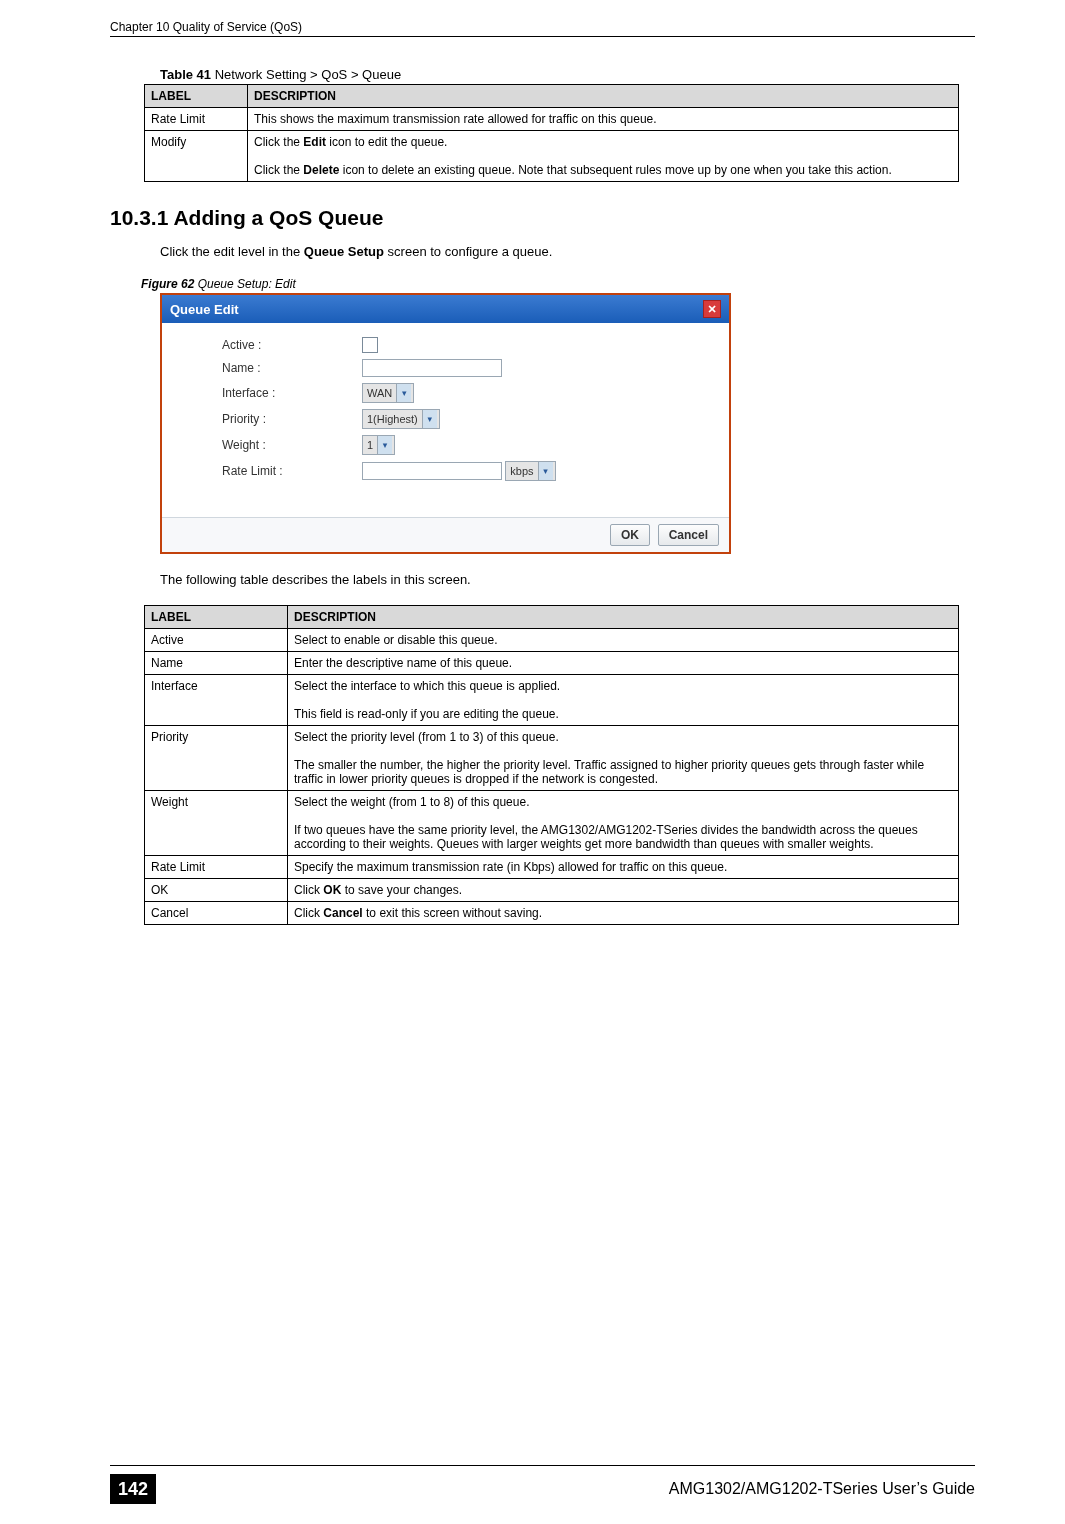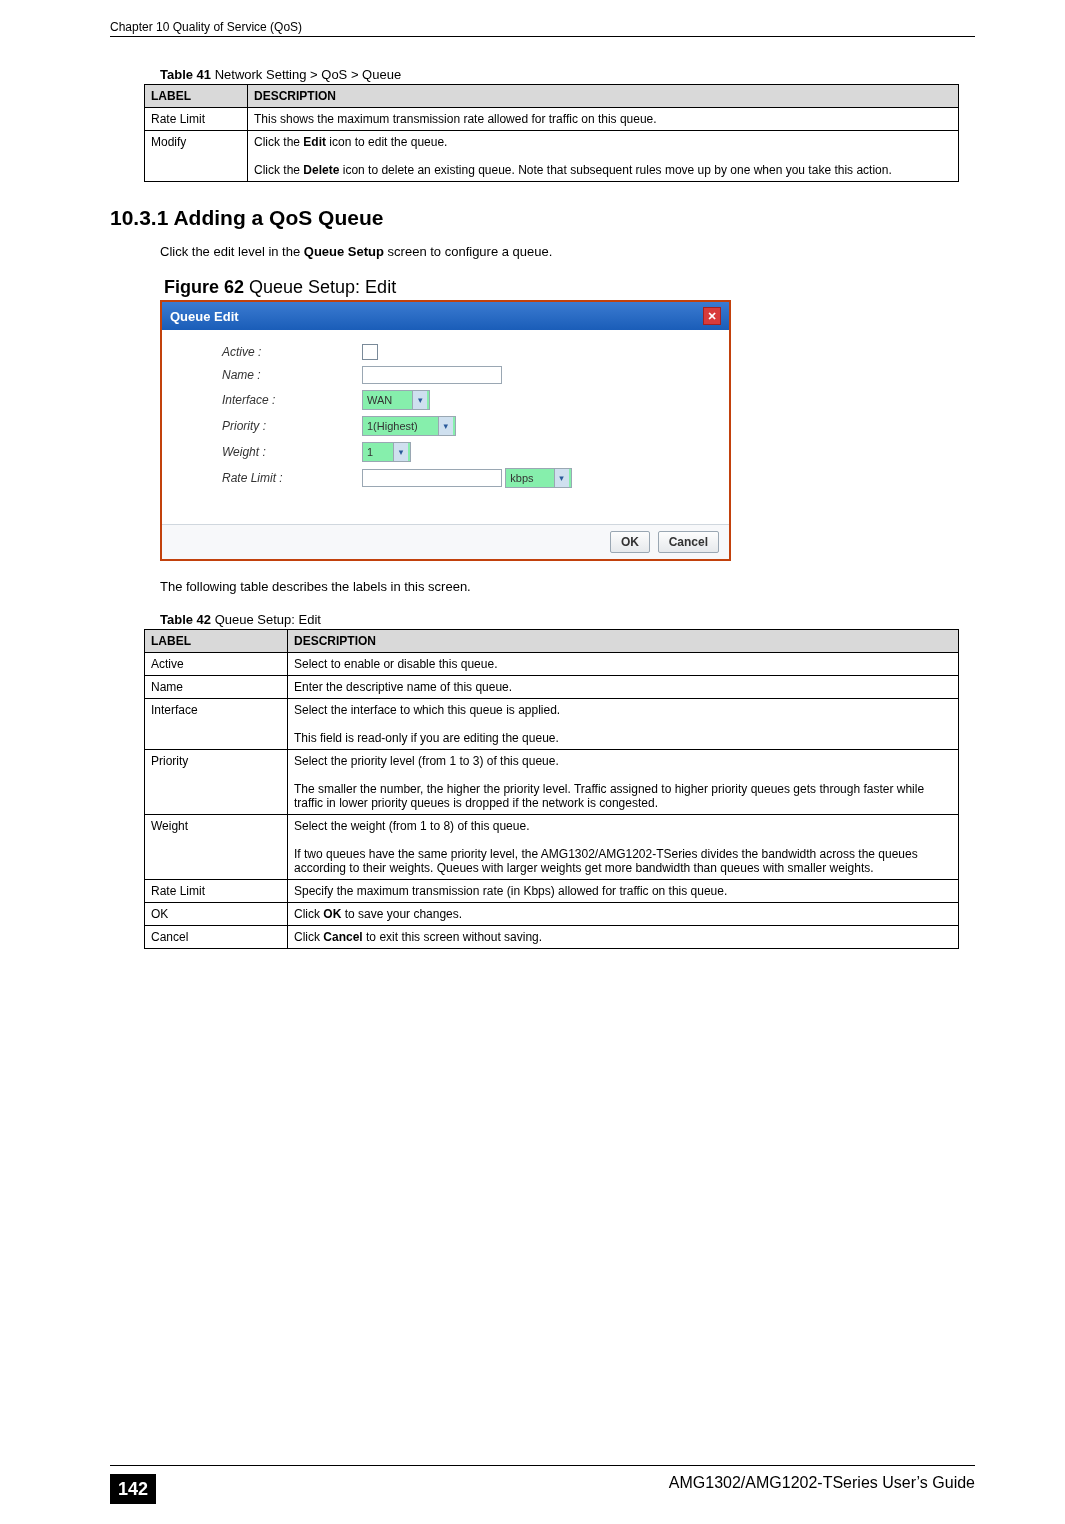--- a/index.html
+++ b/index.html
@@ -55,22 +55,23 @@
     font-family: Arial, sans-serif;
     font-size: 21px;
     font-weight: bold;
     margin: 24px 0 14px 0;
   }
   .body-text {
     margin: 0 0 18px 50px;
     font-size: 13px;
   }
   .figure-caption {
-    font-size: 18px;
-    margin: 0 0 2px 54px;
+    font-size: 12px;
+    margin: 0 0 2px 31px;
+    font-style: italic;
   }
   .figure-box {
     margin-left: 50px;
     width: 567px;
     border: 2px solid #c2410c;
   }
   .dlg-title {
     background: linear-gradient(#3b7bd1, #1a5db8);
     color: #fff;
     font-weight: bold;
@@ -96,41 +97,40 @@
     font-size: 12px;
     color: #333;
   }
   .form-row {
     display: flex;
     align-items: center;
     margin-bottom: 6px;
   }
   .form-label {
     width: 140px;
-    font-style: italic;
   }
   .fake-input {
     border: 1px solid #9aa7b3;
     height: 18px;
     width: 140px;
     background: #fff;
     box-sizing: border-box;
     padding: 0 3px;
     font-size: 11px;
   }
   .fake-select {
     border: 1px solid #9aa7b3;
     height: 20px;
-    background: #86efac;
+    background: #e5e5e5;
     box-sizing: border-box;
     padding: 0 2px 0 4px;
     font-size: 11px;
     display: inline-flex;
     align-items: center;
-    gap: 20px;
+    gap: 4px;
   }
   .sel-arrow {
     background: #cfe0ef;
     border-left: 1px solid #9aa7b3;
     width: 14px;
     height: 18px;
     display: inline-flex;
     align-items: center;
     justify-content: center;
     font-size: 9px;
@@ -166,21 +166,21 @@
     right: 0;
     padding: 0 90px 0 110px;
   }
   .hr-bottom {
     border: none;
     border-top: 1.5px solid #000;
     margin: 0 0 8px 0;
   }
   .footer-row {
     display: flex;
-    align-items: flex-start;
+    align-items: center;
   }
   .page-num-box {
     background: #000;
     color: #fff;
     font-weight: bold;
     font-size: 18px;
     width: 46px;
     height: 30px;
     display: flex;
     align-items: center;
@@ -280,23 +280,20 @@
       </div>
     </div>
     <div class="dlg-footer">
       <span class="dlg-btn">OK</span>
       <span class="dlg-btn">Cancel</span>
     </div>
   </div>
 
   <p class="body-text" style="margin-top:18px;">The following table describes the labels in this screen.</p>
 
-  <div class="table-caption">
-    <b>Table 42   </b><span>Queue Setup: Edit</span>
-  </div>
   <table class="desc-table">
     <tbody>
         <tr>
       <th class="col-label-wide">LABEL</th>
       <th>DESCRIPTION</th>
     </tr>
     <tr>
       <td>Active</td>
       <td>Select to enable or disable this queue.</td>
     </tr>

